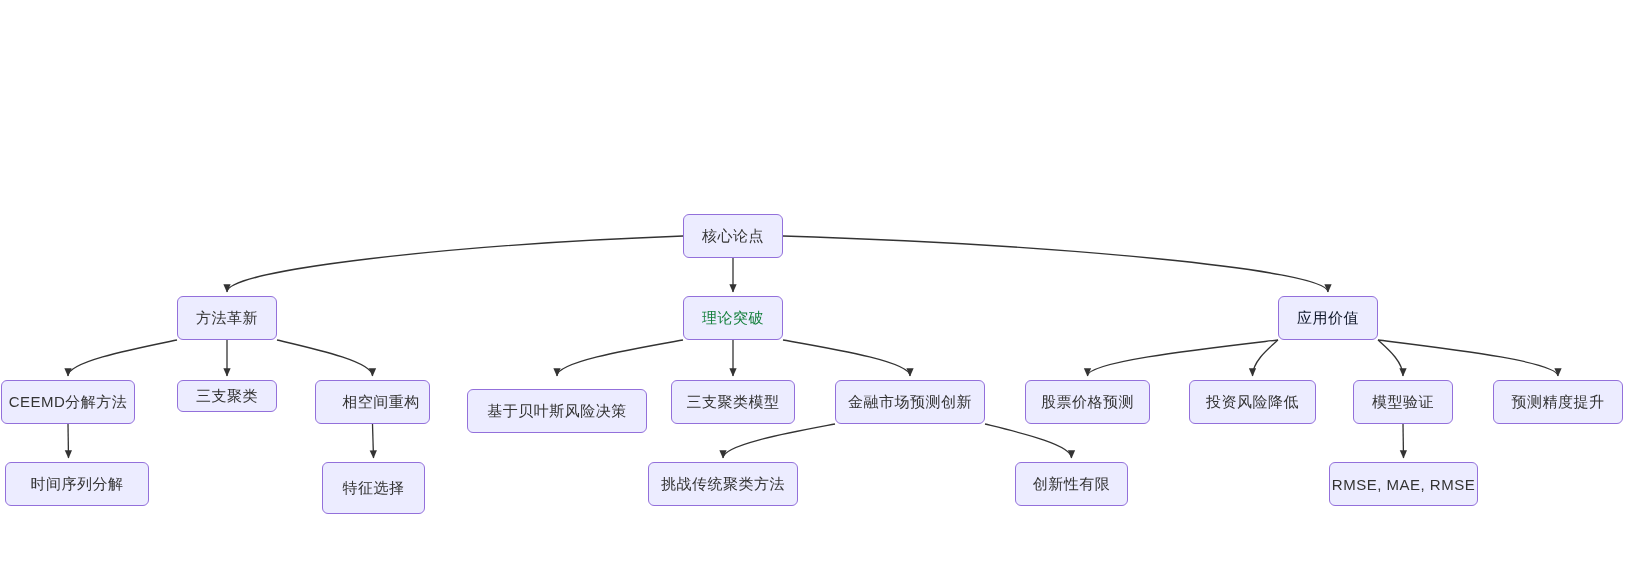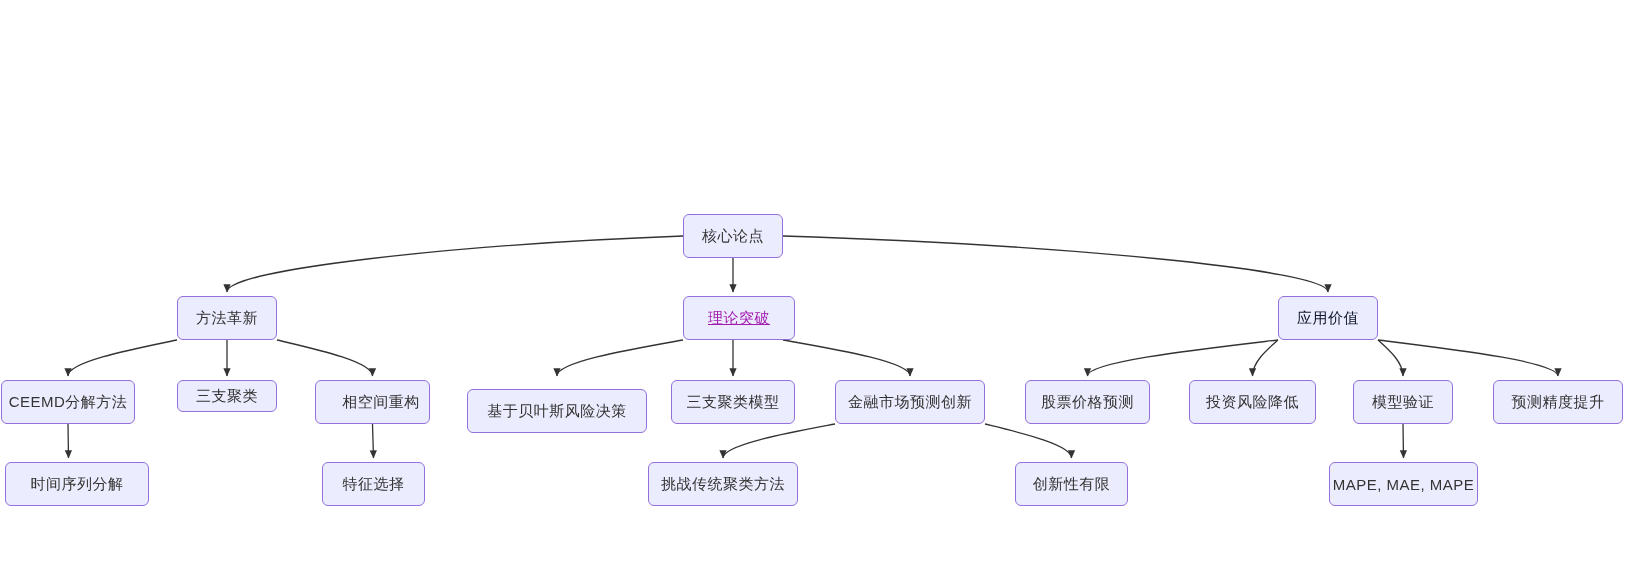--- a/index.html
+++ b/index.html
@@ -73,21 +73,21 @@
         <path class="edge" d="M 1403 424 L 1403.5 458" stroke="#333333" marker-end="url(#arrowhead)"></path>
       </g>
   </svg>
   <div id="node-layer">
       <div class="node" style="left: 683px; top: 214px; width: 100px; height: 44px; background: rgb(236, 236, 255); border: 1px solid rgb(147, 112, 219); color: rgb(51, 51, 51);">
         <span class="node-label">核心论点</span>
       </div>
       <div class="node" style="left: 177px; top: 296px; width: 100px; height: 44px; background: rgb(236, 236, 255); border: 1px solid rgb(147, 112, 219); color: rgb(51, 51, 51);">
         <span class="node-label">方法革新</span>
       </div>
-      <div class="node" style="left: 683px; top: 296px; width: 112px; height: 44px; background: rgb(236, 236, 255); border: 1px solid rgb(147, 112, 219); color: #a21caf; text-decoration: underline;">
+      <div class="node" style="left: 683px; top: 296px; width: 100px; height: 44px; background: rgb(236, 236, 255); border: 1px solid rgb(147, 112, 219); color: #15803d;">
         <span class="node-label">理论突破</span>
       </div>
       <div class="node" style="left: 1278px; top: 296px; width: 100px; height: 44px; background: rgb(236, 236, 255); border: 1px solid rgb(147, 112, 219); color: #0f172a;">
         <span class="node-label">应用价值</span>
       </div>
       <div class="node" style="left: 1px; top: 380px; width: 134px; height: 44px; background: rgb(236, 236, 255); border: 1px solid rgb(147, 112, 219); color: rgb(51, 51, 51);">
         <span class="node-label">CEEMD分解方法</span>
       </div>
       <div class="node" style="left: 177px; top: 380px; width: 100px; height: 32px; background: rgb(236, 236, 255); border: 1px solid rgb(147, 112, 219); color: rgb(51, 51, 51);">
         <span class="node-label">三支聚类</span>
@@ -112,26 +112,26 @@
       </div>
       <div class="node" style="left: 1353px; top: 380px; width: 100px; height: 44px; background: rgb(236, 236, 255); border: 1px solid rgb(147, 112, 219); color: rgb(51, 51, 51);">
         <span class="node-label">模型验证</span>
       </div>
       <div class="node" style="left: 1493px; top: 380px; width: 130px; height: 44px; background: rgb(236, 236, 255); border: 1px solid rgb(147, 112, 219); color: rgb(51, 51, 51);">
         <span class="node-label">预测精度提升</span>
       </div>
       <div class="node" style="left: 5px; top: 462px; width: 144px; height: 44px; background: rgb(236, 236, 255); border: 1px solid rgb(147, 112, 219); color: rgb(51, 51, 51);">
         <span class="node-label">时间序列分解</span>
       </div>
-      <div class="node" style="left: 322px; top: 462px; width: 103px; height: 44px; background: rgb(236, 236, 255); border: 1px solid rgb(147, 112, 219); color: rgb(51, 51, 51);">
+      <div class="node" style="left: 322px; top: 462px; width: 103px; height: 52px; background: rgb(236, 236, 255); border: 1px solid rgb(147, 112, 219); color: rgb(51, 51, 51);">
         <span class="node-label">特征选择</span>
       </div>
       <div class="node" style="left: 648px; top: 462px; width: 150px; height: 44px; background: rgb(236, 236, 255); border: 1px solid rgb(147, 112, 219); color: rgb(51, 51, 51);">
         <span class="node-label">挑战传统聚类方法</span>
       </div>
       <div class="node" style="left: 1015px; top: 462px; width: 113px; height: 44px; background: rgb(236, 236, 255); border: 1px solid rgb(147, 112, 219); color: rgb(51, 51, 51);">
         <span class="node-label">创新性有限</span>
       </div>
       <div class="node" style="left: 1329px; top: 462px; width: 149px; height: 44px; background: rgb(236, 236, 255); border: 1px solid rgb(147, 112, 219); color: rgb(51, 51, 51);">
-        <span class="node-label">MAPE, MAE, MAPE</span>
+        <span class="node-label">RMSE, MAE, RMSE</span>
       </div>
     </div>
 </div>
 
 </body></html>

